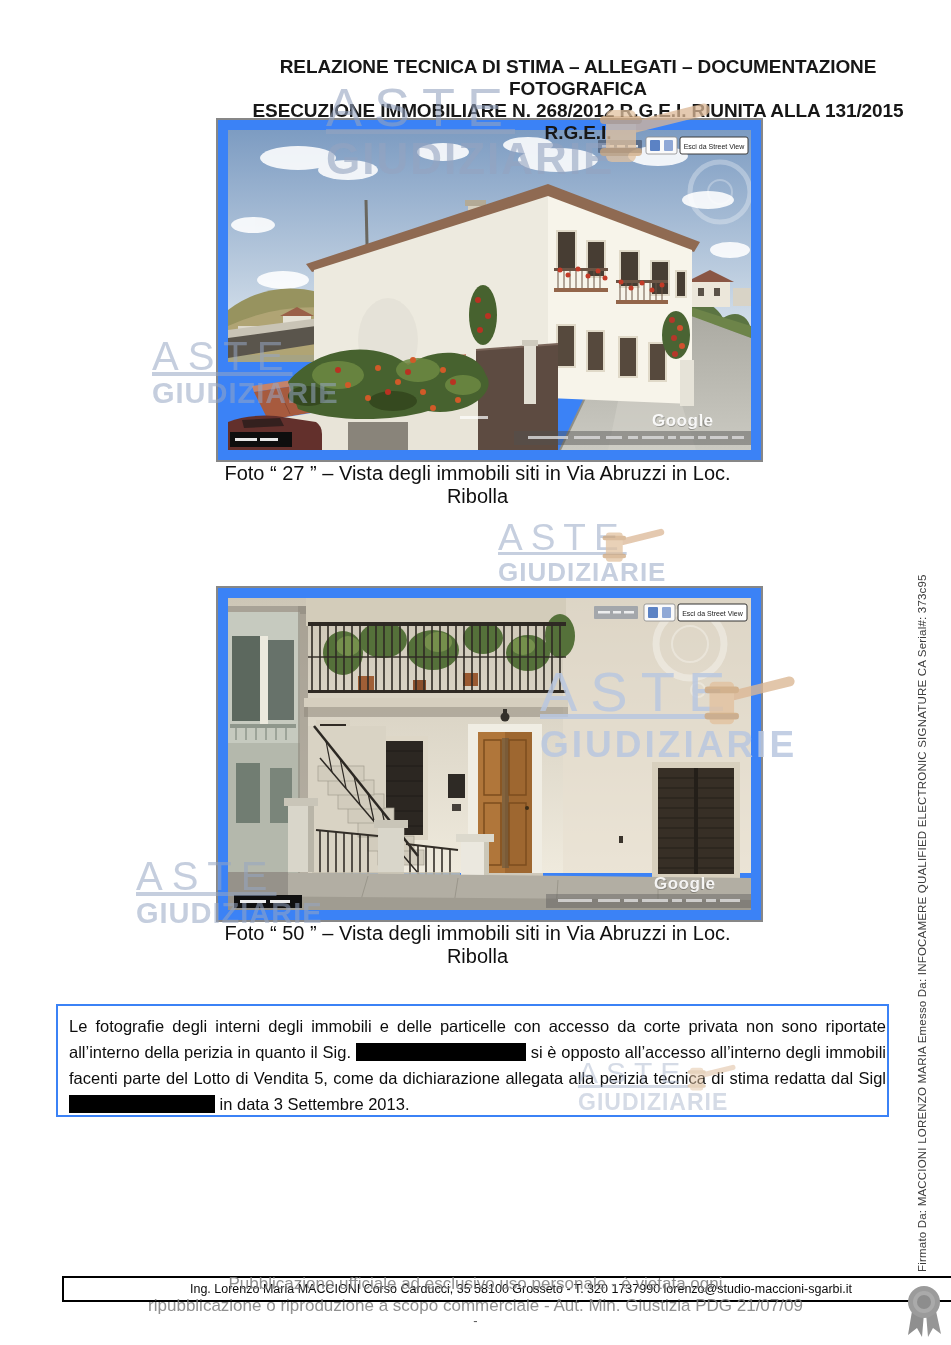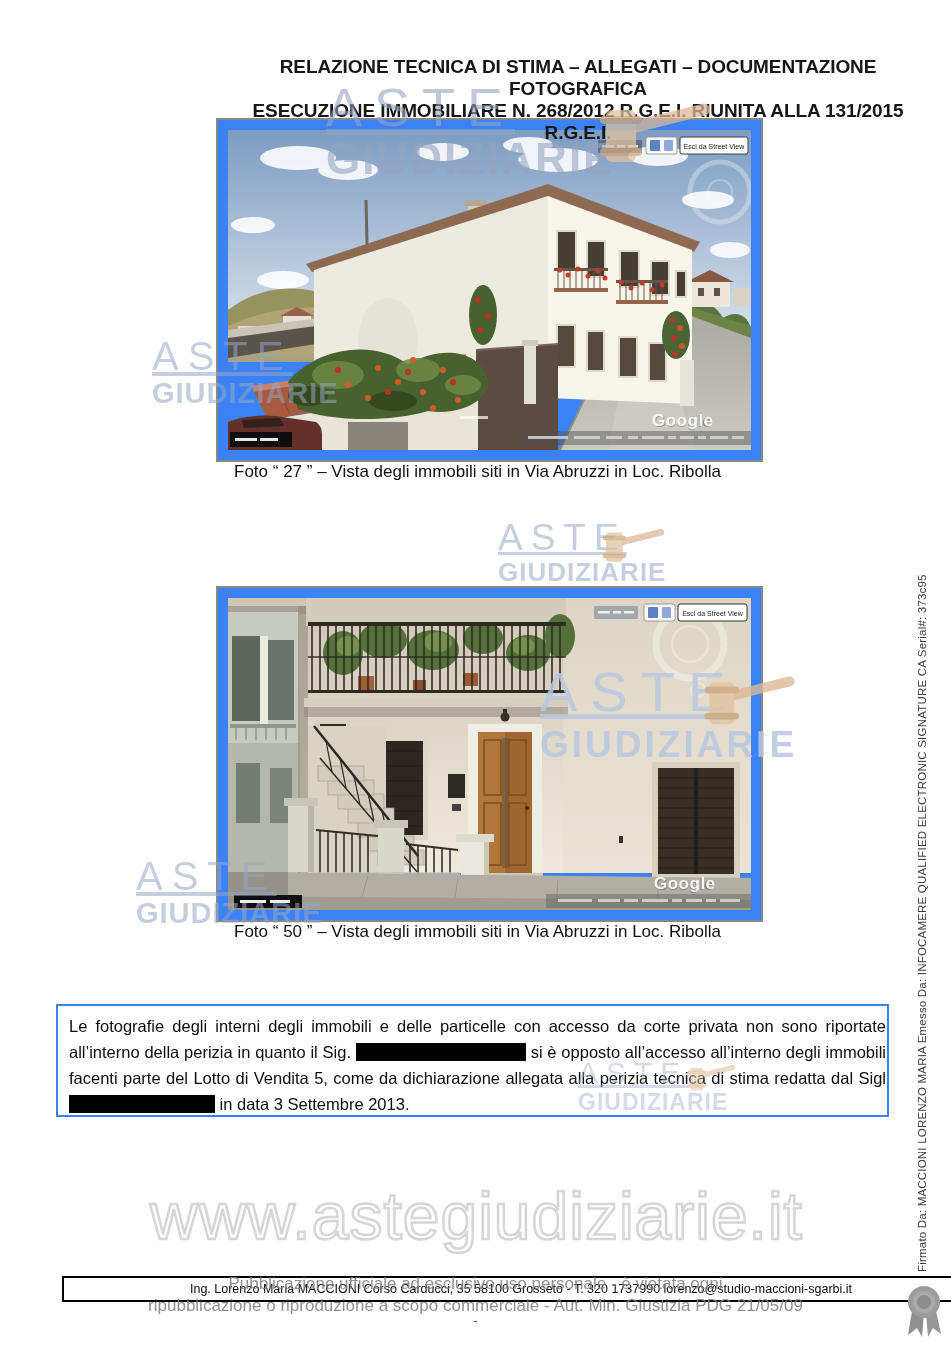--- a/index.html
+++ b/index.html
@@ -6,21 +6,21 @@
   .page{position:relative;width:951px;height:1345px;background:#ffffff;overflow:hidden;
         font-family:"Liberation Sans",sans-serif;margin:0 auto;}
   
   .hdr{position:absolute;left:248px;top:56px;width:660px;text-align:center;
        font-size:19px;font-weight:600;color:#171717;line-height:22px;letter-spacing:-0.1px;z-index:2;}
   
   .photo{position:absolute;border:2px solid #878787;background:#3b82f6;z-index:1;margin:0;padding:10px;}
   #photo1{left:216px;top:118px;width:523px;height:320px;}
   #photo2{left:216px;top:586px;width:523px;height:312px;}
   .photo svg{display:block;}
-  .caption{position:absolute;left:216px;width:523px;text-align:center;font-size:17px;
+  .caption{position:absolute;left:216px;width:523px;text-align:center;font-size:20px;
            color:#101010;z-index:2;}
   #caption1{top:462px;}
   #caption2{top:922px;}
   
   .wm{position:absolute;line-height:1;color:rgba(148,164,192,0.60);z-index:5;pointer-events:none;}
   .wm .w1{display:block;letter-spacing:12px;text-decoration:underline;}
   .wm .w2{display:block;letter-spacing:2px;margin-top:3px;font-weight:bold;}
   .wm .gavel{position:absolute;}
   #wm-top{left:326px;top:80px;}
   #wm-top .w1{font-size:54px;}
@@ -631,25 +631,24 @@
   </div>
 
   <div class="notice">
     <span>Le fotografie degli interni degli immobili e delle particelle con accesso da corte privata non sono riportate all’interno della perizia in quanto il Sig.</span>
     <span class="redact" id="redact1"></span>
     <span>si è opposto all’accesso all’interno degli immobili facenti parte del Lotto di Vendita 5, come da dichiarazione allegata alla perizia tecnica di stima redatta dal Sigl</span>
     <span class="redact" id="redact2"></span>
     <span>in data 3 Settembre 2013.</span>
   </div>
 
-  <div class="www-wm">www.astegiudiziarie.it</div>
 
   <div class="fbox">Ing. Lorenzo Maria MACCIONI Corso Carducci, 35 58100 Grosseto - T. 320 1737990 lorenzo@studio-maccioni-sgarbi.it</div>
   <div class="disc" id="disc1">Pubblicazione ufficiale ad esclusivo uso personale - è vietata ogni</div>
-  <div class="disc" id="disc2">ripubblicazione o riproduzione a scopo commerciale - Aut. Min. Giustizia PDG 21/05/09</div>
+  <div class="disc" id="disc2">ripubblicazione o riproduzione a scopo commerciale - Aut. Min. Giustizia PDG 21/07/09</div>
   <div class="pagedash">-</div>
 
   <div class="sig">Firmato Da: MACCIONI LORENZO MARIA Emesso Da: INFOCAMERE QUALIFIED ELECTRONIC SIGNATURE CA Serial#: 373c95</div>
 
   <svg class="rosette" width="46" height="62" viewBox="0 0 46 62">
     <polygon points="11,30 7,54 16,47 21,56 23,32" fill="#8f8f8f"></polygon>
     <polygon points="25,32 27,56 32,47 40,53 35,30" fill="#969696"></polygon>
     <circle cx="23" cy="21" r="16" fill="#9b9b9b"></circle>
     <circle cx="23" cy="21" r="11" fill="#aaaaaa"></circle>
     <circle cx="23" cy="21" r="7" fill="#8d8d8d"></circle>

